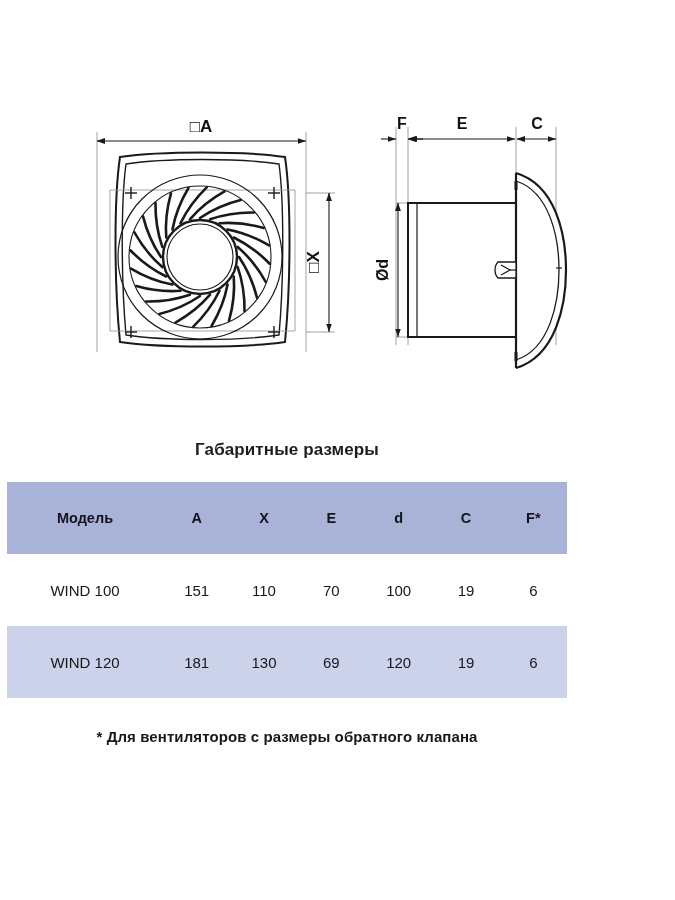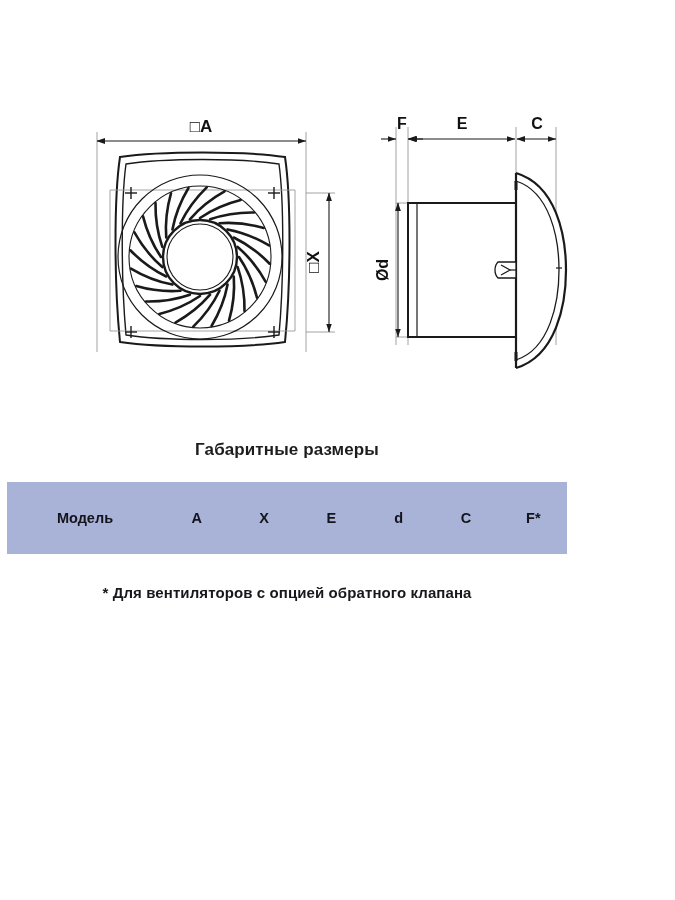--- a/index.html
+++ b/index.html
@@ -268,19 +268,37 @@
           <th class="model-cell">Модель</th>
           <th>A</th>
           <th>X</th>
           <th>E</th>
           <th>d</th>
           <th>C</th>
           <th>F*</th>
         </tr>
       </thead>
       <tbody>
+        <tr class="row-even">
+          <td class="model-cell">WIND 100</td>
+          <td>151</td>
+          <td>110</td>
+          <td>70</td>
+          <td>100</td>
+          <td>19</td>
+          <td>6</td>
+        </tr>
+        <tr class="row-odd">
+          <td class="model-cell">WIND 120</td>
+          <td>181</td>
+          <td>130</td>
+          <td>69</td>
+          <td>120</td>
+          <td>19</td>
+          <td>6</td>
+        </tr>
       </tbody>
     </table>
 
-    <div class="footnote">* Для вентиляторов с опцией обратного клапана</div>
+    <div class="footnote">* Для вентиляторов с размеры обратного клапана</div>
   </div>
 
 </div>
 
 </body></html>

